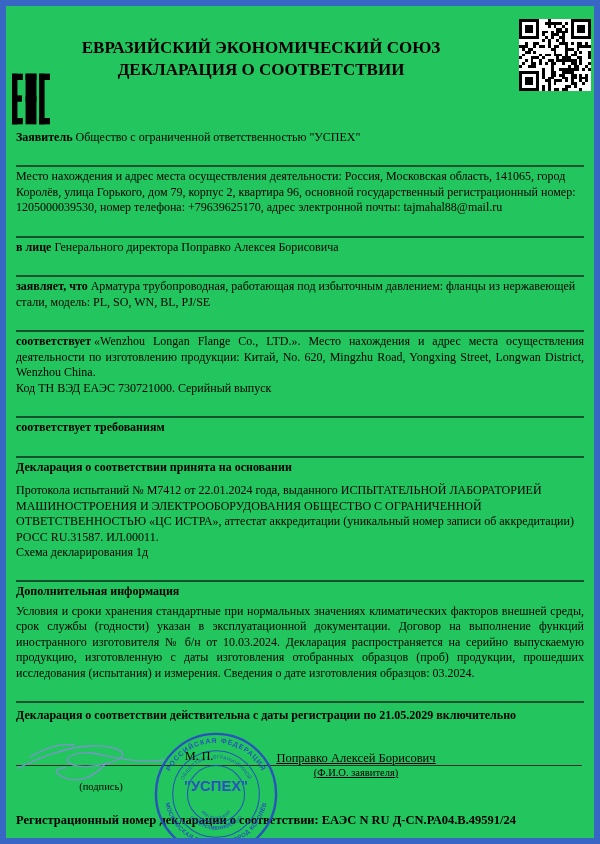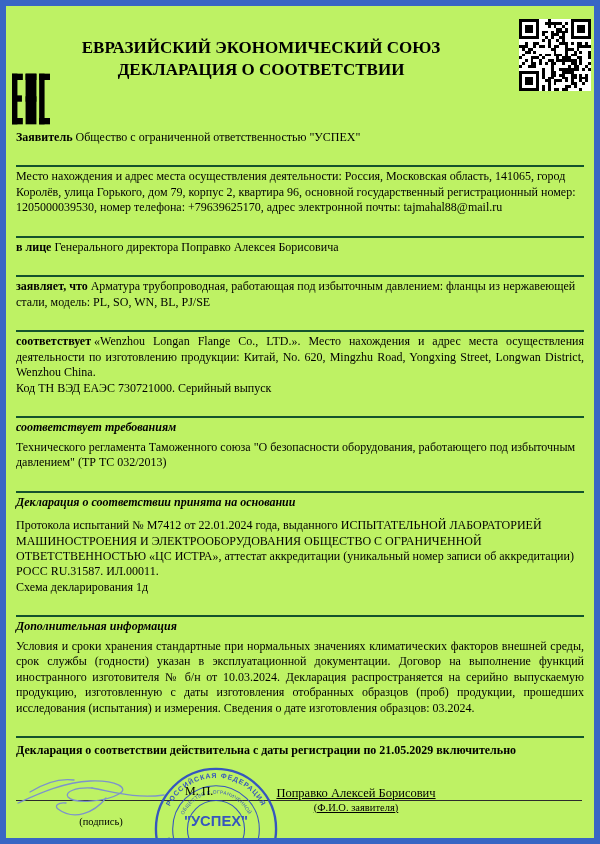--- a/index.html
+++ b/index.html
@@ -1,30 +1,30 @@
 <!DOCTYPE html>
 <html lang="ru"><head>
 <meta charset="utf-8">
 <style>
   html,body { margin:0; padding:0; background:#ffffff; }
   .page {
     position:relative; width:600px; height:844px; box-sizing:border-box;
-    border:6px solid #3866c4; background:#bef264; overflow:hidden;
+    border:6px solid #3866c4; background:#22c55e; overflow:hidden;
     font-family:"Liberation Serif", serif; color:#000;
   }
   .content { padding:0 10px; font-size:12px; line-height:1.29; }
   header { position:relative; height:122px; }
   .titles { margin:0 88px 0 10px; padding-top:31px; text-align:center;
             font-weight:bold; font-size:17px; line-height:1.28; }
   .eac { position:absolute; left:6px; top:66px; width:38px; height:54px; }
   .qr  { position:absolute; right:3px; top:13px; width:72px; height:72px; }
   .qr svg { width:100%; height:100%; }
   section { border-bottom:2px solid #14532d; padding:2px 0 20px 0; }
   p { margin:0; }
-  .b { font-weight:bold;font-style:italic; }
+  .b { font-weight:bold; }
   .lbl { font-weight:bold; margin-right:3px; }
   .just { text-align:justify; }
   .mt4 { margin-top:4px; }
   .mt8 { margin-top:8px; }
   .validity { border-bottom:none; font-weight:bold; padding:5px 0 2px 0; }
   .sig-zone { position:relative; height:84px; border-bottom:none; padding:0; }
   .autograph { position:absolute; left:0; top:2px; width:152px; height:74px; z-index:1; }
   .sig-line { position:absolute; left:0; right:2px; top:39px; border-top:1px solid #2c2c2c; }
   .cap { font-size:10.5px; }
   .cap-podpis { position:absolute; left:30px; top:54px; width:110px; text-align:center; }
@@ -99,21 +99,20 @@
       <p><span class="lbl">заявляет, что</span><span>Арматура трубопроводная, работающая под избыточным давлением: фланцы из нержавеющей стали, модель: PL, SO, WN, BL, PJ/SE</span></p>
     </section>
 
     <section>
       <p class="just"><span class="lbl">соответствует</span><span>«Wenzhou Longan Flange Co., LTD.». Место нахождения и адрес места осуществления деятельности по изготовлению продукции: Китай, No. 620, Mingzhu Road, Yongxing Street, Longwan District, Wenzhou China.</span></p>
       <p>Код ТН ВЭД ЕАЭС 730721000. Серийный выпуск</p>
     </section>
 
     <section>
       <p class="b">соответствует требованиям</p>
-      <p class="mt4">Технического регламента Таможенного союза "О безопасности оборудования, работающего под избыточным давлением" (ТР ТС 032/2013)</p>
     </section>
 
     <section>
       <p class="b">Декларация о соответствии принята на основании</p>
       <p class="mt8">Протокола испытаний № М7412 от 22.01.2024 года, выданного ИСПЫТАТЕЛЬНОЙ ЛАБОРАТОРИЕЙ МАШИНОСТРОЕНИЯ И ЭЛЕКТРООБОРУДОВАНИЯ ОБЩЕСТВО С ОГРАНИЧЕННОЙ ОТВЕТСТВЕННОСТЬЮ «ЦС ИСТРА», аттестат аккредитации (уникальный номер записи об аккредитации) РОСС RU.31587. ИЛ.00011.</p>
       <p>Схема декларирования 1д</p>
     </section>
 
     <section>
       <p class="b">Дополнительная информация</p>

